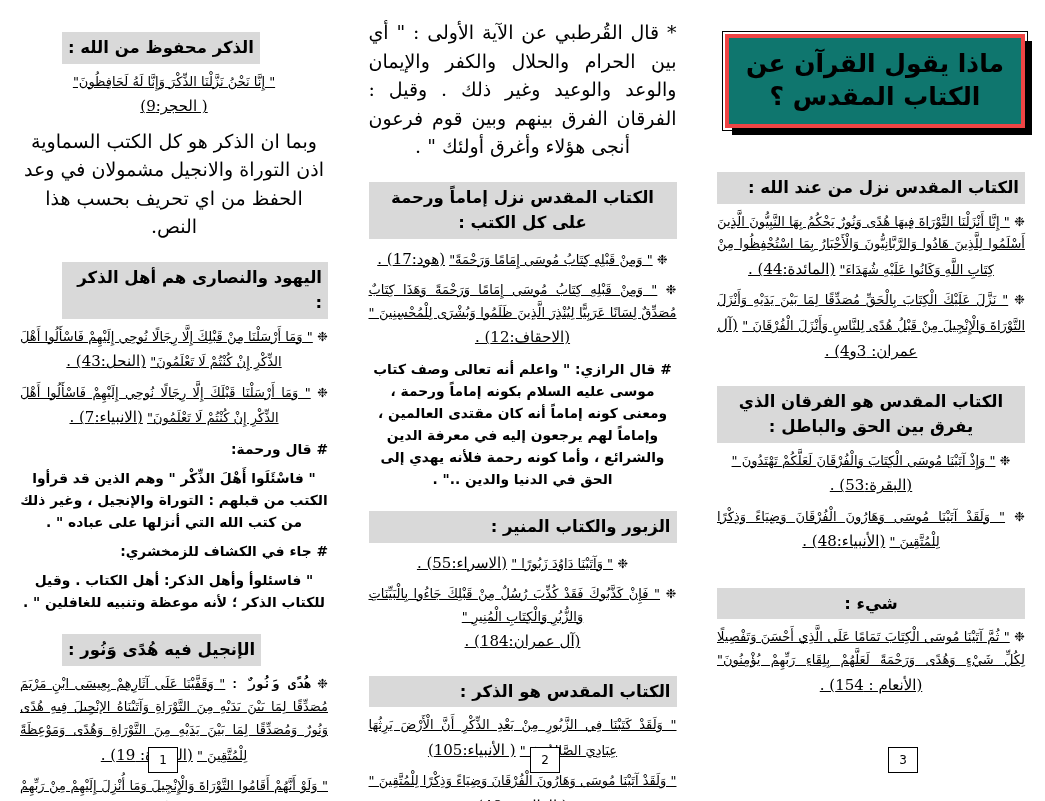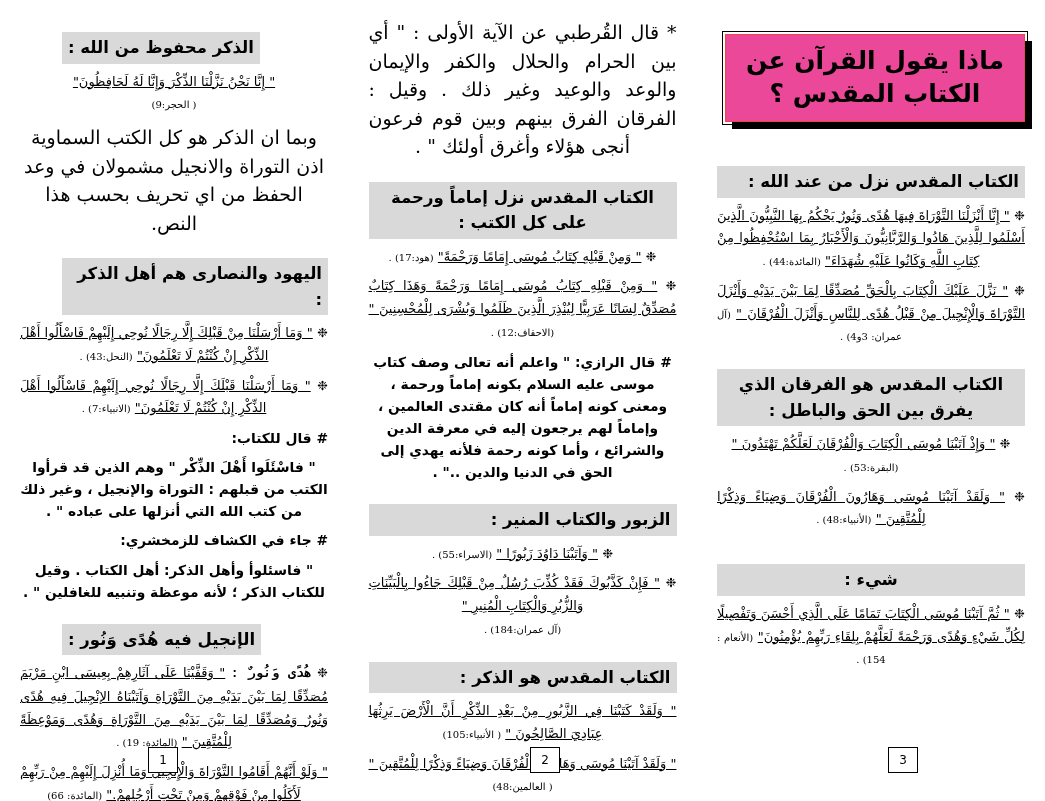--- a/index.html
+++ b/index.html
@@ -34,22 +34,22 @@
     flex-direction: column;
   }
 
   
   .title-wrap {
     margin: 16px 0 22px 0;
     padding-left: 8px;
     padding-bottom: 8px;
   }
   .title-box {
-    background: #ec4899;
-    border: 1px solid #ef4444;
+    background: #0f766e;
+    border: 4px solid #ef4444;
     outline: 1px solid #000;
     outline-offset: 2px;
     box-shadow: 7px 7px 0 0 #000;
     padding: 9px 12px 11px 12px;
     text-align: center;
   }
   .title-box .line {
     font-family: "DejaVu Sans", "Liberation Sans", sans-serif;
     font-weight: bold;
     font-size: 25px;
@@ -99,22 +99,23 @@
     line-height: 1.75;
   }
   .blk.right { text-align: right; text-align-last: right; }
   .blk.center { text-align: center; text-align-last: center; }
 
   .star { font-weight: bold; }
   .hash { font-weight: bold; }
   u, .ul { text-decoration: underline; }
   b, .bd { font-weight: bold; font-family: Liberation Mono, monospace; }
   .ref {
-    font-size: 10px;
+    font-size: 15px;
     font-family: "DejaVu Serif", "Liberation Serif", serif;
+    text-decoration: underline;
   }
   .gap-s { height: 6px; }
   .gap-m { height: 12px; }
 
   
   .pagenum-row {
     position: absolute;
     left: 0;
     right: 0;
     bottom: 28px;
@@ -164,21 +165,21 @@
     </div>
 
     <div class="blk quote-ar">
       <span class="star">❉</span>
       <u>" وَمَا أَرْسَلْنَا قَبْلَكَ إِلَّا رِجَالًا نُوحِي إِلَيْهِمْ فَاسْأَلُوا أَهْلَ الذِّكْرِ إِنْ كُنْتُمْ لَا تَعْلَمُونَ"</u>
       <span class="ref">(الانبياء:7) .</span>
     </div>
 
     <div class="blk bold-note right">
       <span class="hash">#</span>
-      <span>قال للكتاب:</span>
+      <span>قال ورحمة:</span>
     </div>
     <div class="blk bold-note">" فاسْئَلَوا أَهْلَ الذِّكْر " وهم الذين قد قرأوا الكتب من قبلهم : التوراة والإنجيل ، وغير ذلك من كتب الله التي أنزلها على عباده " .</div>
 
     <div class="blk bold-note right">
       <span class="hash">#</span>
       <span>جاء في الكشاف للزمخشري:</span>
     </div>
     <div class="blk bold-note">" فاسئلوأ وأهل الذكر: أهل الكتاب . وقيل للكتاب الذكر ؛ لأنه موعظة وتنبيه للغافلين " .</div>
 
     <div class="sec-head hug">الإنجيل فيه هُدًى وَنُور :</div>

